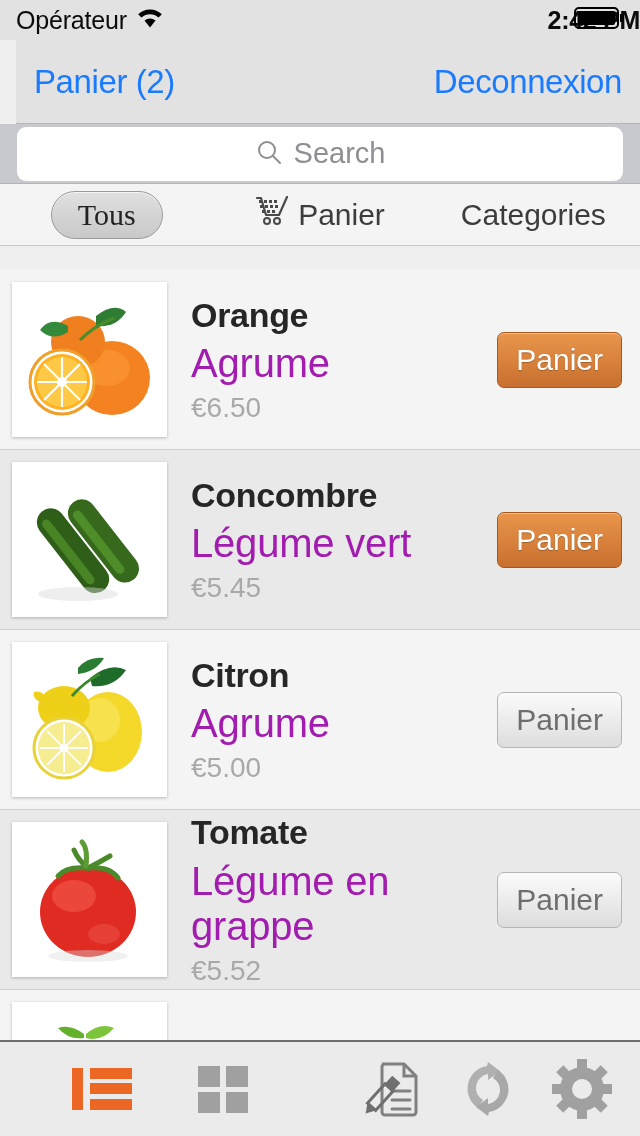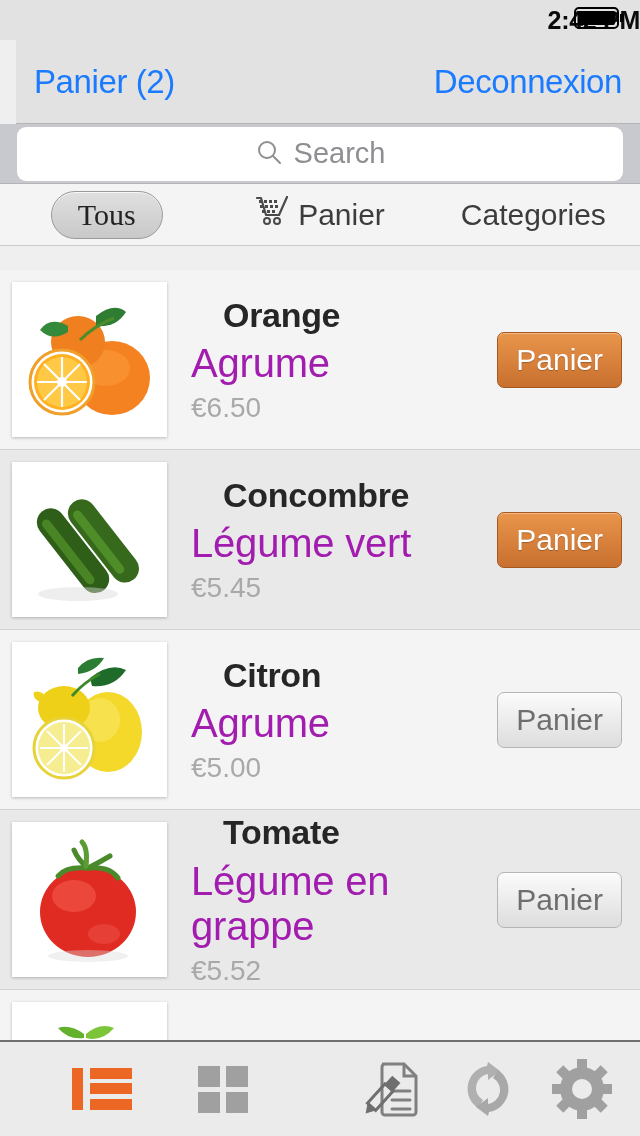--- a/index.html
+++ b/index.html
@@ -71,21 +71,21 @@
   }
   .row.alt { background: #e9e9e9; }
   .row.norm { background: #f4f4f4; }
   .thumb {
     width: 155px; height: 155px; background: #ffffff; flex: none;
     box-shadow: 0 1px 3px rgba(0,0,0,.25);
     display: flex; align-items: center; justify-content: center; overflow: hidden;
   }
   .thumb svg { width: 140px; height: 140px; }
   .info { margin-left: 24px; flex: 1; min-width: 0; }
-  .p-name { font-size: 34px; font-weight: bold; color: #262626; letter-spacing: -0.3px; line-height: 1.2; margin-left: 32px; }
+  .p-name { font-size: 34px; font-weight: bold; color: #262626; letter-spacing: -0.3px; line-height: 1.2; }
   .p-cat  { font-size: 40px; color: #a21caf; margin-top: 6px; letter-spacing: -0.2px; }
   .p-price{ font-size: 28px; color: #a9a9a9; margin-top: 6px; }
   .cartbtn {
     margin-right: 18px; flex: none;
     padding: 10px 18px; border-radius: 7px; font-size: 30px;
     min-width: 106px; text-align: center;
   }
   .cartbtn.active {
     background: linear-gradient(to bottom, #e9954a, #c8702f);
     border: 1px solid #a6581f; color: #ffffff;
@@ -106,20 +106,29 @@
   .tb-left { display: flex; align-items: center; gap: 62px; padding-left: 70px; }
   .tb-right { display: flex; align-items: center; gap: 30px; margin-left: auto; padding-right: 26px; }
   .tb-icon { display: flex; align-items: center; justify-content: center; }
 </style>
 </head>
 <body>
 
 <div id="app">
 
   <div class="statusbar">
+    <div class="sb-left">
+      <span class="sb-carrier">Opérateur</span>
+      <span>
+        <svg width="30" height="22" viewBox="0 0 30 22">
+          <path d="M15 20.5 L9.5 13.5 A9 9 0 0 1 20.5 13.5 Z" fill="#000"></path>
+          <path d="M3.2 7.2 A17 17 0 0 1 26.8 7.2 L23.6 10.6 A12.6 12.6 0 0 0 6.4 10.6 Z" fill="#000"></path>
+        </svg>
+      </span>
+    </div>
     <div class="sb-time">2:42 PM</div>
     <div class="sb-right">
       <span>
         <svg width="50" height="24" viewBox="0 0 50 24">
           <rect x="1" y="2" width="43" height="20" rx="4" fill="none" stroke="#000" stroke-width="2"></rect>
           <rect x="4" y="5" width="37" height="14" rx="2" fill="#000"></rect>
           <path d="M46 8 h2 a2 2 0 0 1 2 2 v4 a2 2 0 0 1 -2 2 h-2 z" fill="#000"></path>
         </svg>
       </span>
     </div>

